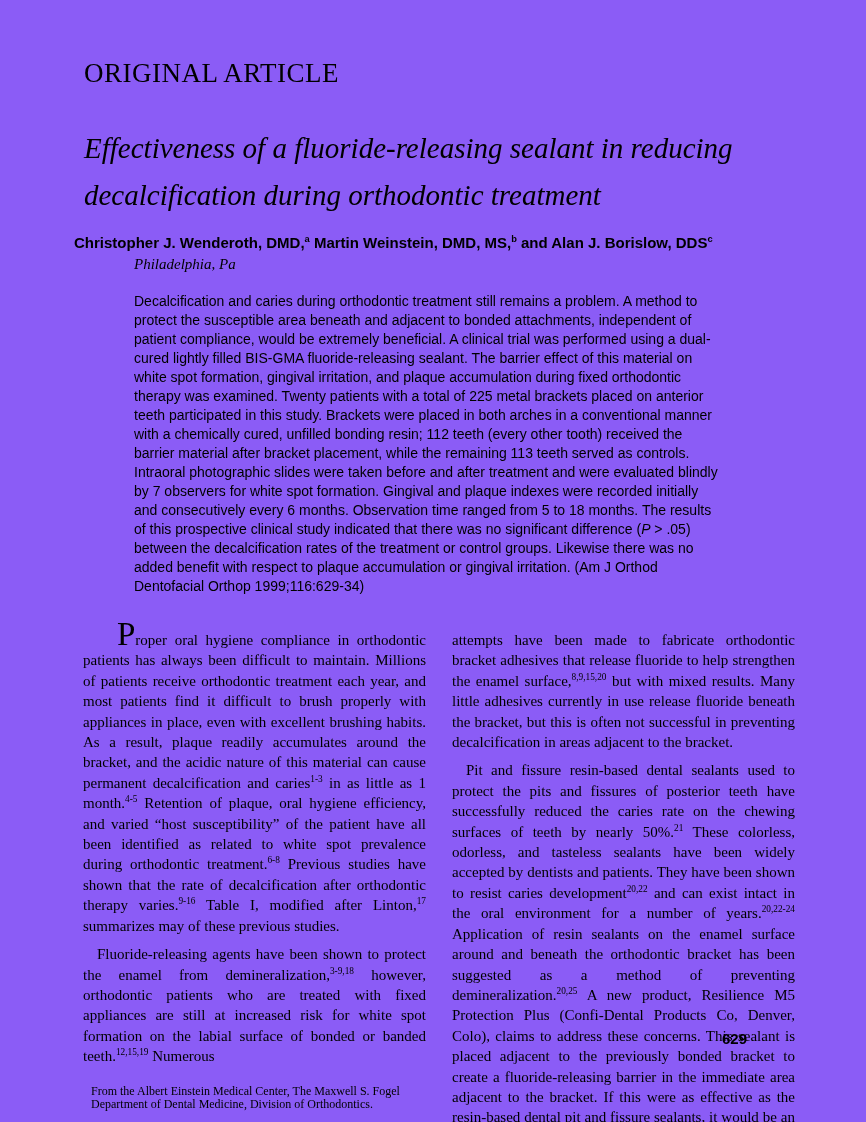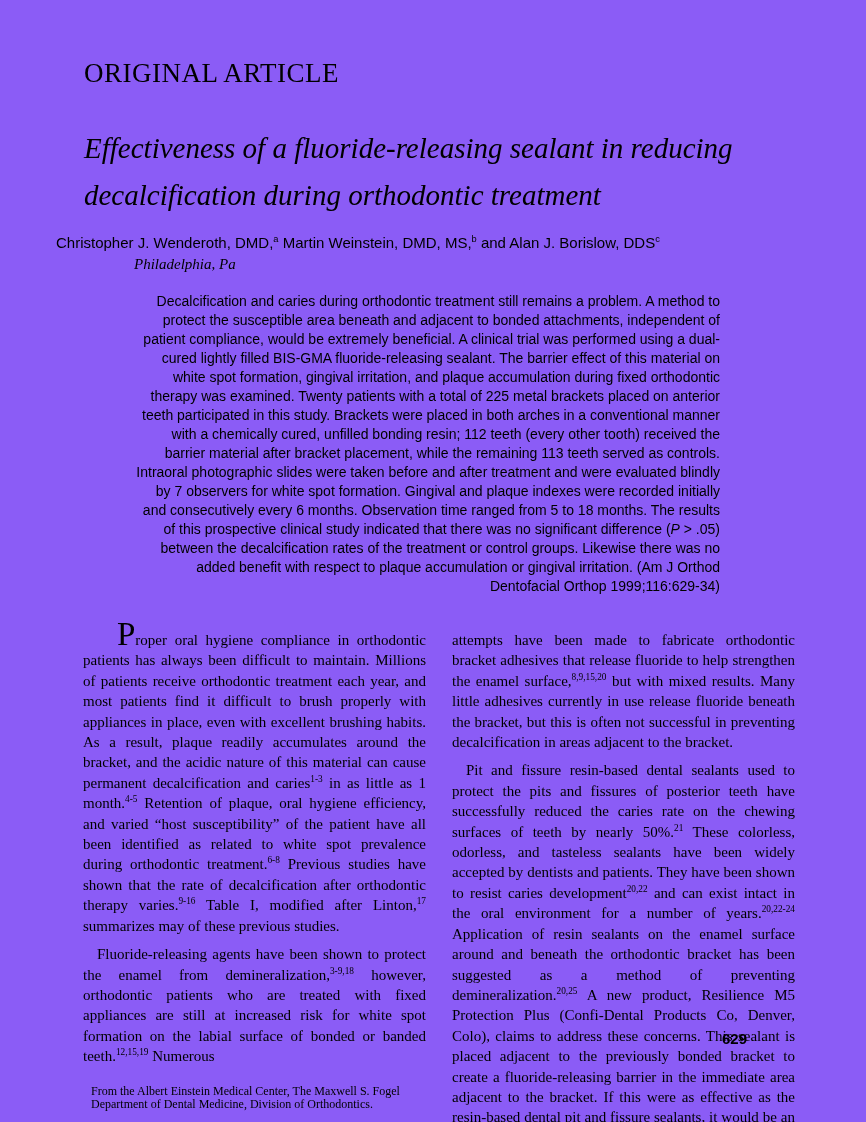--- a/index.html
+++ b/index.html
@@ -19,38 +19,38 @@
     letter-spacing:0.5px;
   }
   .title {
     margin:36px 0 0 84px;
     font-style:italic;
     font-size:29px;
     line-height:47px;
   }
   .title span { display:block; }
   .byline {
-    margin:14px 0 0 56px;
+    margin:14px 0 0 74px;
     font-family:"Liberation Sans", sans-serif;
-    font-weight:normal;
+    font-weight:bold;
     font-size:15px;
     line-height:20px;
   }
   .location {
     margin:3px 0 0 134px;
     font-style:italic;
     font-size:15px;
   }
   .abstract {
     margin:19px 0 0 134px;
     width:586px;
     font-family:"Liberation Sans", sans-serif;
     font-size:14px;
     line-height:19px;
-    text-align:right;
+    text-align:left;
   }
   .columns {
     display:flex;
     margin:26px 0 0 75px;
     gap:10px;
   }
   .col {
     width:359px;
     font-size:15px;
     line-height:20.4px;

